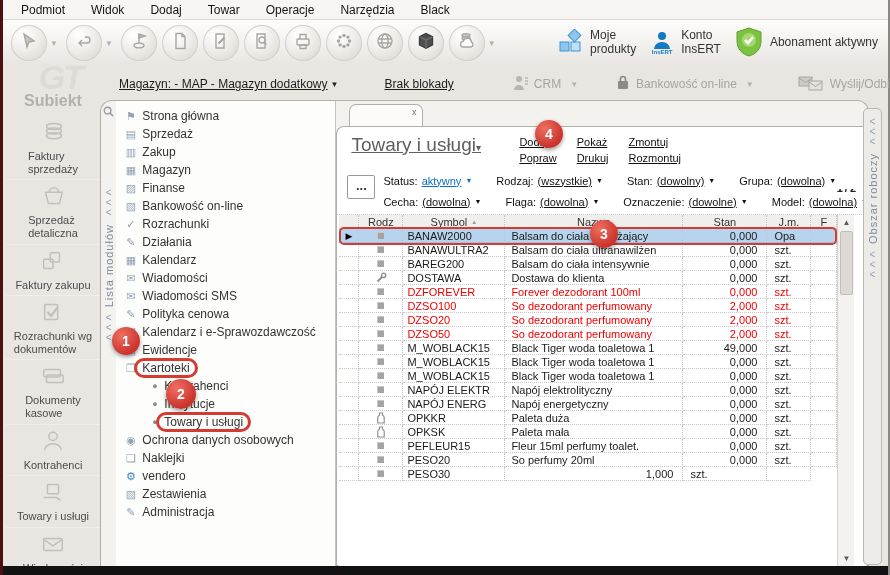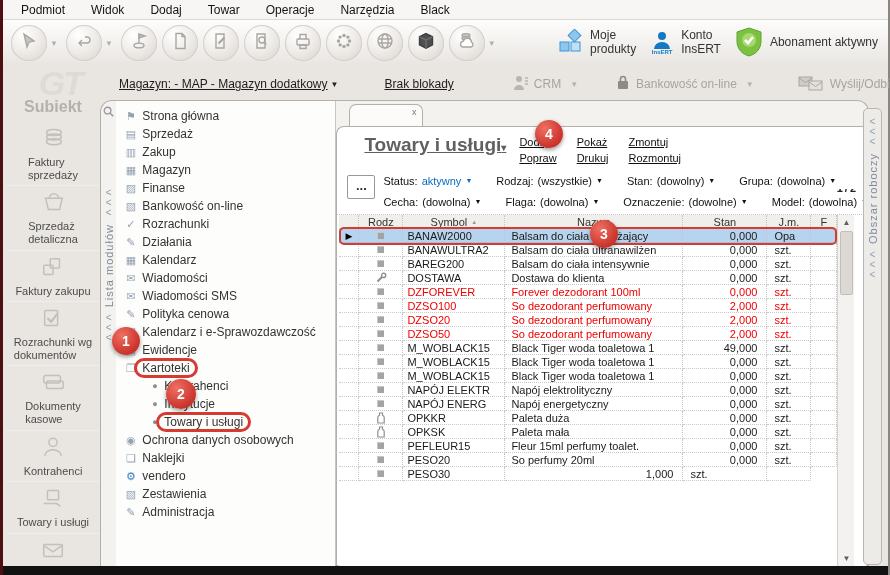--- a/index.html
+++ b/index.html
@@ -26,21 +26,21 @@
 
   
   .subbar { position:absolute; left:116px; right:6px; top:70px; height:28px; display:flex; align-items:center; font-size:12px; color:#1c1c1c; z-index:4; }
   .subbar .link { text-decoration:underline; cursor:pointer; white-space:nowrap; }
   .subbar .caret { font-size:8px; margin-left:3px; color:#222; }
   .gray-item { display:flex; align-items:center; gap:6px; color:#a7a49f; white-space:nowrap; }
   .gray-item .caret { color:#b5b2ad; }
 
   
   .sidebar { position:absolute; left:3px; top:56px; width:94px; bottom:9px; display:flex; flex-direction:column; align-items:center; z-index:3; }
-  .brand { text-align:right; margin-top:12px; }
+  .brand { text-align:right; margin-top:6px; }
   .brand .gt { font-size:34px; font-weight:bold; font-style:italic; color:#dedbd7; letter-spacing:-2px; line-height:30px; }
   .brand .name { font-size:16px; font-weight:bold; color:#b4b1ad; margin-top:0px; }
   .side-items { width:100%; margin-top:6px; display:flex; flex-direction:column; }
   .side-item { display:flex; flex-direction:column; align-items:center; padding:3px 2px 4px; border-top:1px solid #f0eeea; }
   .side-item:first-child { border-top:none; }
   .side-item svg { width:38px; height:26px; }
   .side-item .lab { font-size:11px; color:#4c4c4c; line-height:1.15; margin-top:1px; }
 
   
   .container { position:absolute; left:97px; top:100px; width:769px; bottom:9px; background:#f4f2ef; border:1px solid #b3afa9; border-bottom:none; border-radius:12px 12px 0 0; display:flex; z-index:4; overflow:hidden; }
@@ -62,36 +62,36 @@
   .red-box-inline::after { content:''; position:absolute; inset:-3px -5px; border:3px solid #d63b31; border-radius:10px; pointer-events:none; }
 
   
   .work { flex:1; display:flex; flex-direction:column; position:relative; }
   .tabrow { height:26px; position:relative; flex:none; }
   .tab { position:absolute; left:13px; top:3px; width:74px; height:24px; background:#fcfbfa; border:1px solid #b3afa9; border-bottom:none; border-radius:7px 7px 0 0; font-size:11px; color:#222; padding:21px 0 0 10px; }
   .tab .x { position:absolute; right:6px; top:2px; font-size:9px; color:#777; }
   .panel { flex:1; background:#ffffff; border:1px solid #b3afa9; border-right:none; border-bottom:none; border-radius:8px 0 0 0; margin-top:-1px; position:relative; display:flex; flex-direction:column; overflow:hidden; }
 
   .panel-head { display:flex; padding:7px 10px 2px 14px; flex:none; }
-  .page-title { font-size:19px; font-weight:bold; color:#606060; text-decoration:underline; white-space:nowrap; width:168px;text-align:center; }
+  .page-title { font-size:19px; font-weight:normal; color:#606060; text-decoration:underline; white-space:nowrap; width:168px; }
   .page-title .caret { font-size:10px; color:#606060; }
   .actions { display:flex; gap:20px; font-size:11px; color:#101010; margin-top:2px; }
   .acol { display:flex; flex-direction:column; gap:4px; }
   .alink { text-decoration:underline; white-space:nowrap; cursor:pointer; }
   .alink.red-box-inline::after { inset:-2px -6px; border-width:2.5px; border-radius:9px; }
   .acol.single { justify-content:flex-end; }
 
   .pager-clip { position:absolute; right:10px; top:62px; height:8px; overflow:hidden; font-size:11px; font-weight:bold; color:#222; }
   .pager-clip .in { display:block; margin-top:-7px; letter-spacing:2px; }
 
   .filters { position:relative; padding:6px 0 4px 46px; flex:none; border-bottom:1px dotted #c6c4c0; }
   .more-btn { position:absolute; left:10px; top:9px; width:28px; height:24px; border:1px solid #9b9archive8f4; border:1px solid #9b9894; background:#fff; font-size:13px; font-weight:bold; color:#333; text-align:center; line-height:20px; border-radius:2px; }
   .frow { display:flex; gap:24px; white-space:nowrap; overflow:hidden; font-size:11px; color:#111; height:17px; align-items:center; }
   .ffield { display:flex; align-items:center; gap:4px; }
-  .fval { }
+  .fval { text-decoration:underline; }
   .fcaret { font-size:7px; }
   .ffield.accent .fval, .ffield.accent .fcaret { color:#0a6cc4; }
 
   
   .tablewrap { flex:1; display:flex; overflow:hidden; padding-left:2px; }
   .grid { width:498px; }
   .trow { display:grid; grid-template-columns:20px 44px 102px 178px 84px 44px 26px; height:14px; align-items:center; }
   .trow > div { height:100%; display:flex; align-items:center; border-right:1px dotted #c7c5c1; border-bottom:1px dotted #ccc9c5; overflow:hidden; }
   .thead > div { background:#f1efec; justify-content:center; font-size:11px; color:#333; border-bottom:1px solid #c9c6c2; }
   .tbody { font-size:11px; color:#1a1a1a; }

